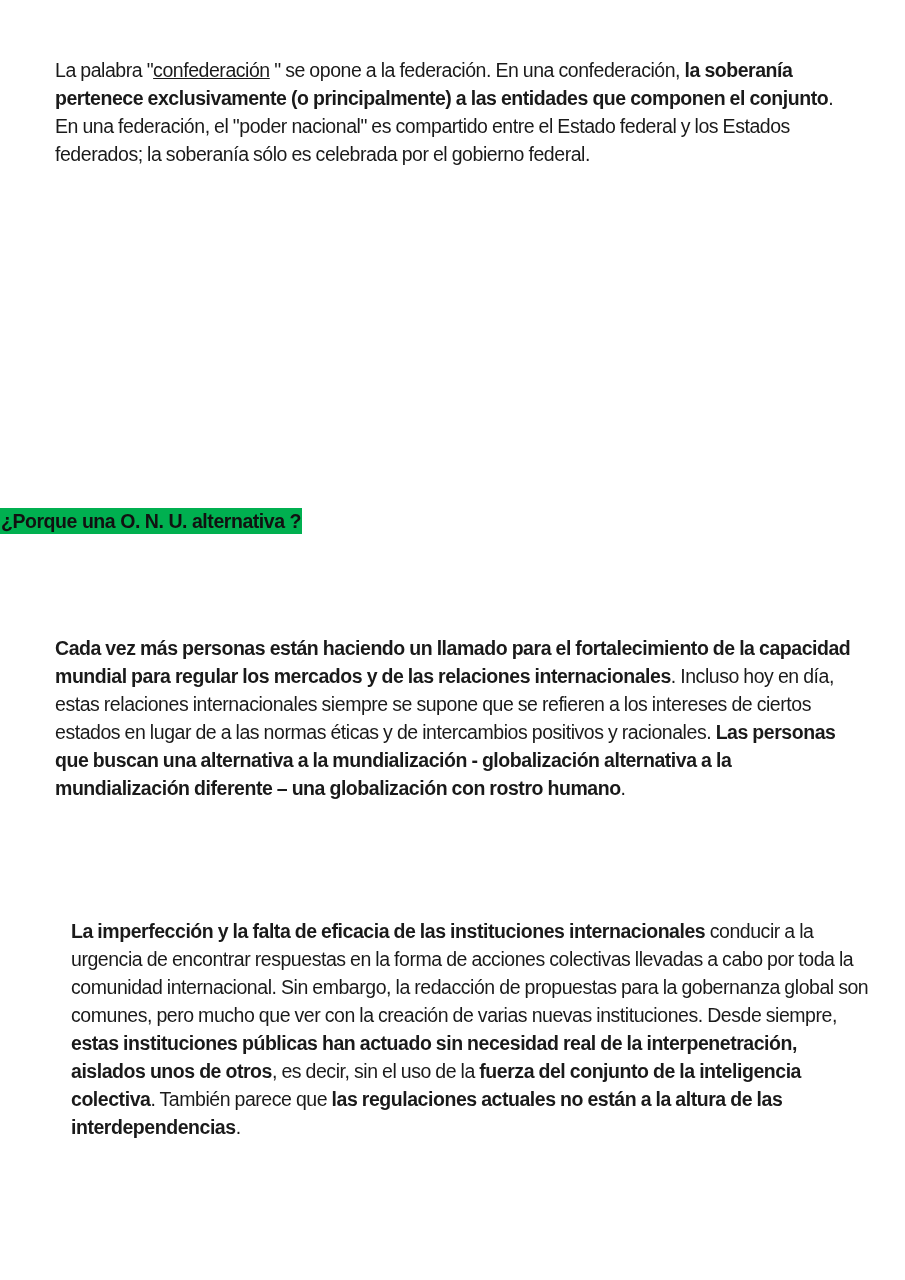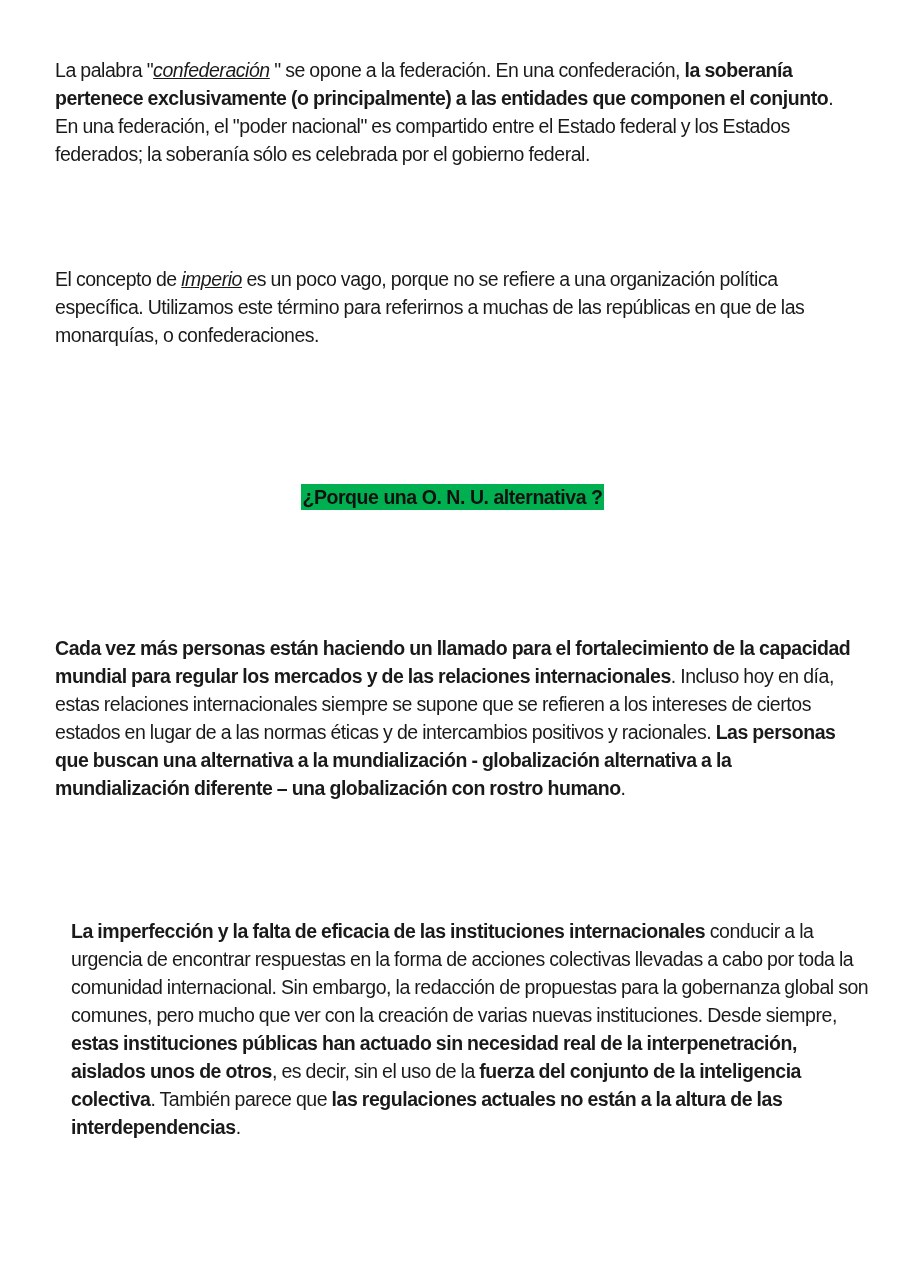--- a/index.html
+++ b/index.html
@@ -25,31 +25,30 @@
       left: 55px;
       width: 800px;
       font-size: 19.5px;
       line-height: 28px;
       letter-spacing: -0.45px;
       word-spacing: -0.5px;
       font-stretch: condensed;
       transform-origin: left top;
     }
     .para b { font-weight: bold; }
-    .para u { text-decoration: underline; font-style: italic; }
+    .para u { text-decoration: underline; }
     #p1 { top: 56px; }
     #p2 { top: 265px; }
     #p3 { top: 634px; }
     #p4 { top: 901px; }
     .heading-wrap {
       position: absolute;
-      top: 484px;
+      top: 508px;
       left: 0;
       width: 905px;
-      text-align: center;
     }
     .heading {
       display: inline-block;
       background: #00b050;
       color: #111111;
       font-weight: bold;
       font-size: 19.5px;
       line-height: 26px;
       padding: 0 1px;
       letter-spacing: -0.45px;
@@ -57,23 +56,20 @@
   </style>
 </head>
 <body>
 
 <div class="page">
 
   <p id="p1" class="para" style="margin:0">
     <span>La palabra "</span><u>confederación</u><span> " se opone a la federación. En una confederación, </span><b>la soberanía pertenece exclusivamente (o principalmente) a las entidades que componen el conjunto</b><span>. En una federación, el "poder nacional" es compartido entre el Estado federal y los Estados federados; la soberanía sólo es celebrada por el gobierno federal.</span>
   </p>
 
-  <p id="p2" class="para" style="margin:0">
-    <span>El concepto de </span><u>imperio</u><span> es un poco vago, porque no se refiere a una organización política específica. Utilizamos este término para referirnos a muchas de las repúblicas en que de las monarquías, o confederaciones.</span>
-  </p>
 
   <div class="heading-wrap">
     <span class="heading" style="background: rgb(0, 176, 80);">¿Porque una O. N. U. alternativa ?</span>
   </div>
 
   <p id="p3" class="para" style="margin:0">
     <b>Cada vez más personas están haciendo un llamado para el fortalecimiento de la capacidad mundial para regular los mercados y de las relaciones internacionales</b><span>. Incluso hoy en día, estas relaciones internacionales siempre se supone que se refieren a los intereses de ciertos estados en lugar de a las normas éticas y de intercambios positivos y racionales. </span><b>Las personas que buscan una alternativa a la mundialización - globalización alternativa a la mundialización diferente – una globalización con rostro humano</b><span>.</span>
   </p>
 
   <p id="p4" class="para" style="margin:16px">

